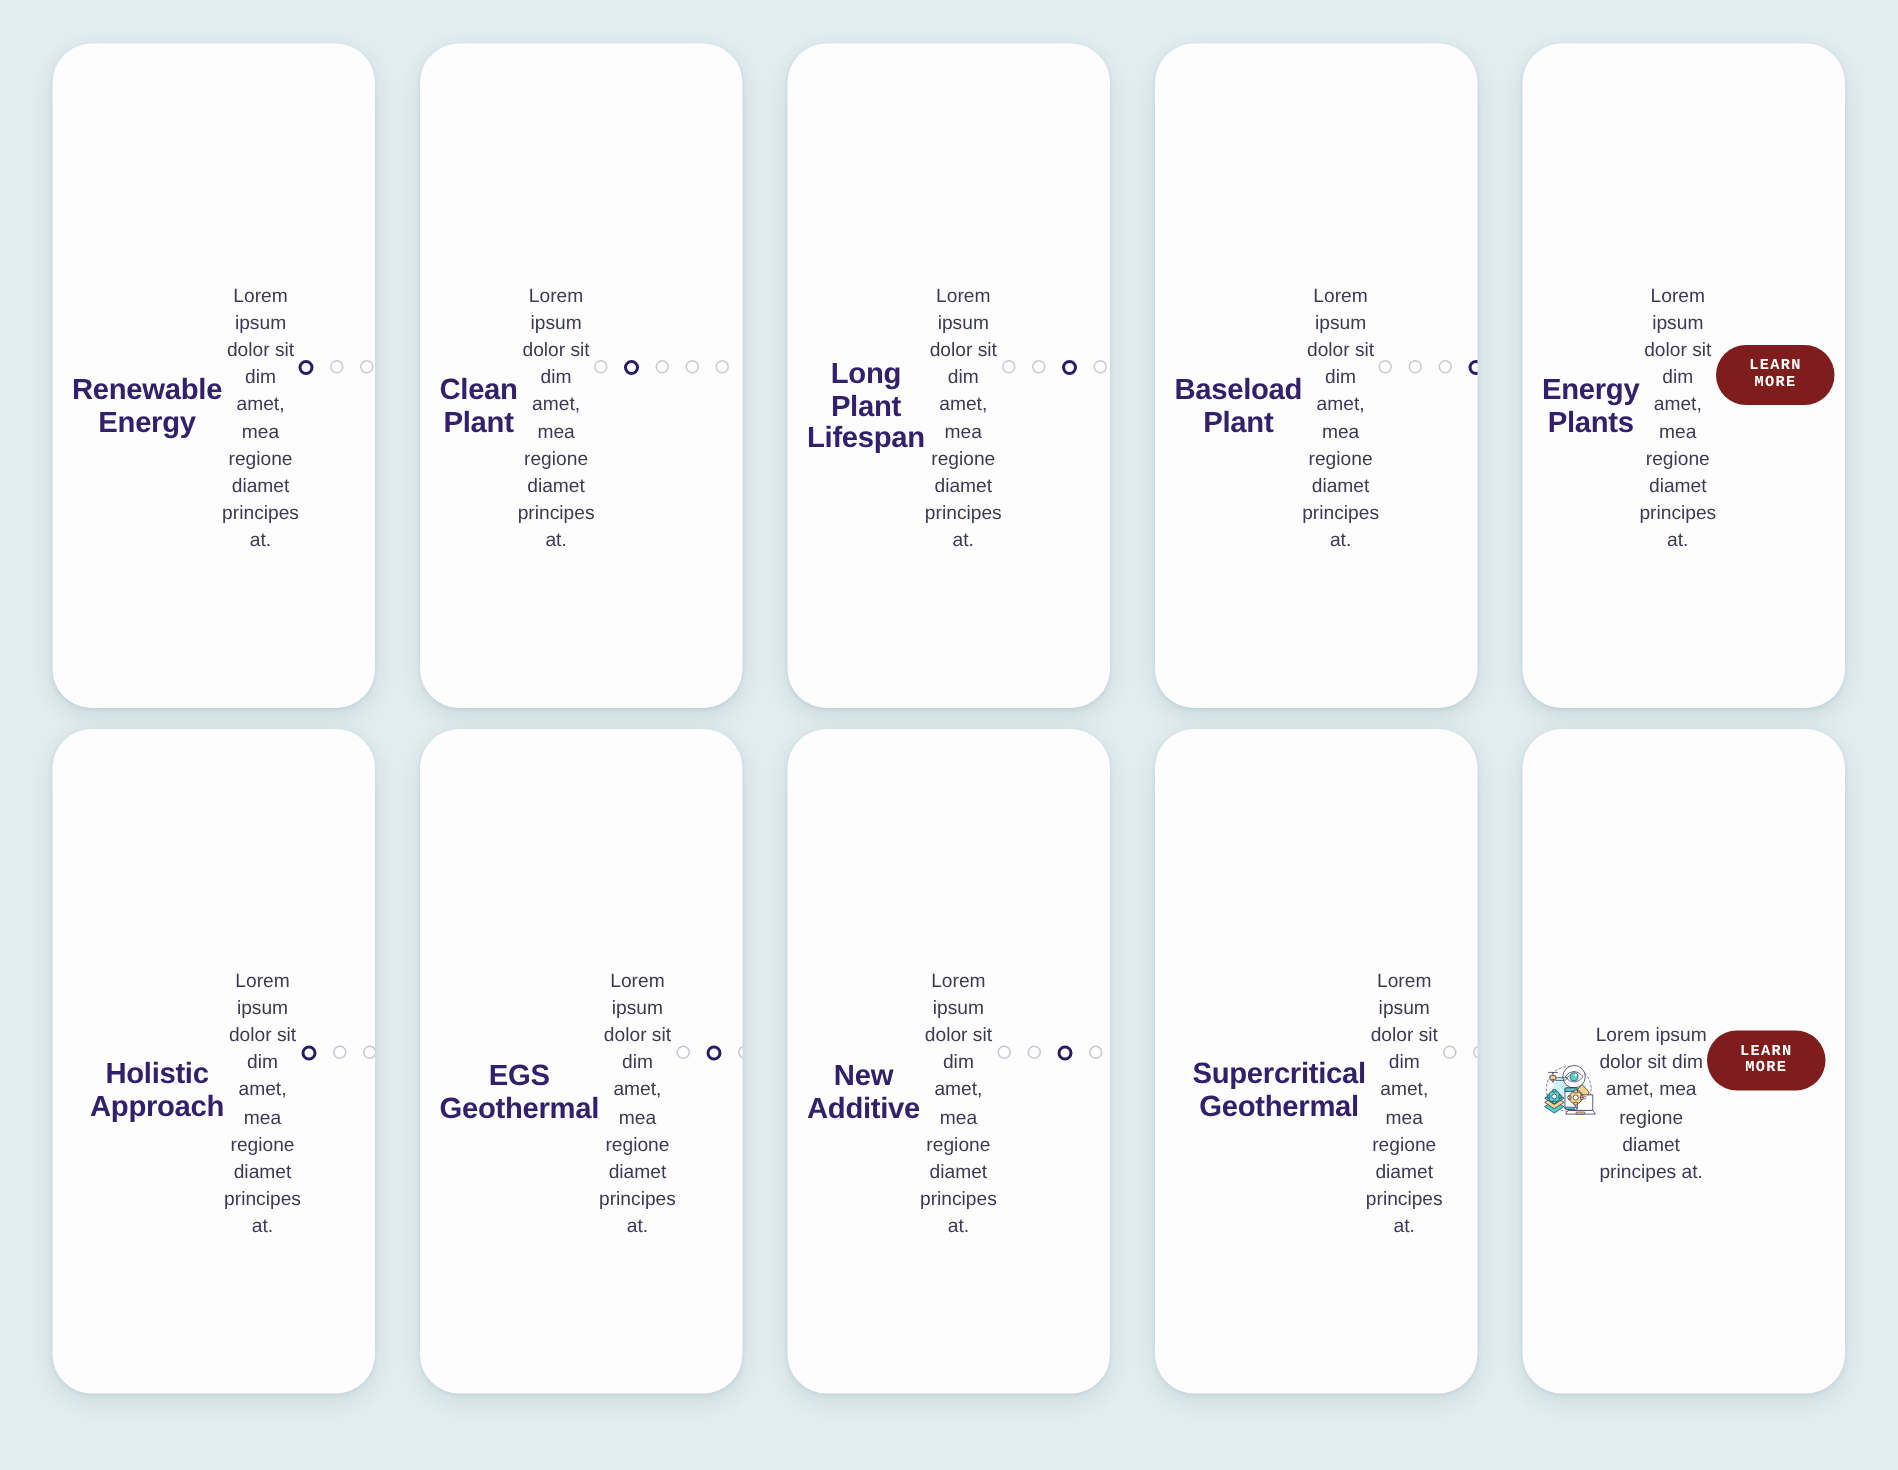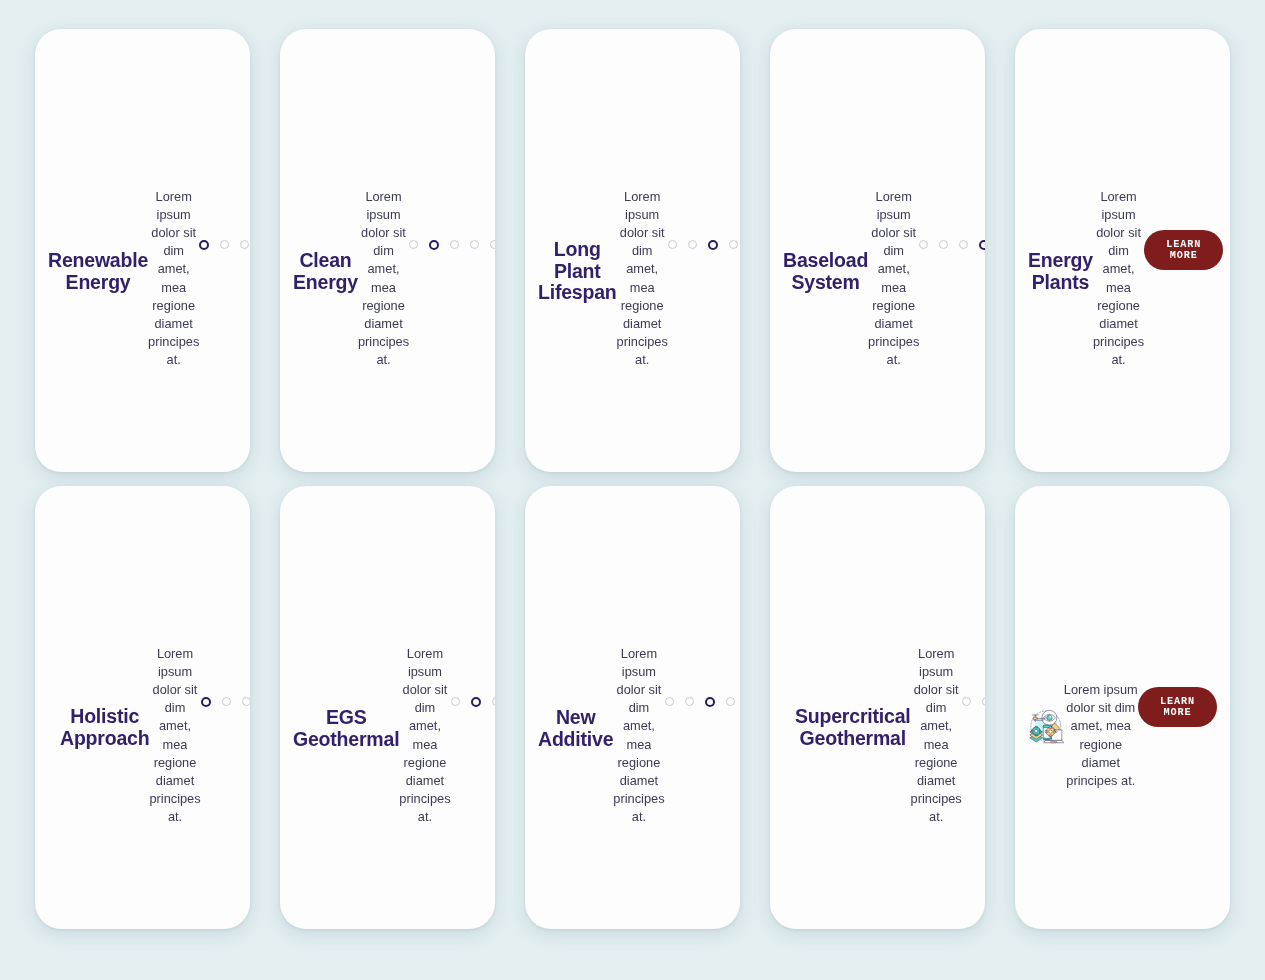--- a/index.html
+++ b/index.html
@@ -185,21 +185,21 @@
       <path d="M186 52 h-36" fill="none" stroke="#2d2a56" stroke-width="2.4" stroke-linecap="round"></path>
       <path d="M86 88 q16 -14 30 -8 q8 3 22 3 h28 q12 0 12 12 q0 12 -13 15 q-26 6 -46 2 q-16 -3 -24 -10 q-10 -8 -9 -14 z" fill="#ffffff" stroke="#2d2a56" stroke-width="2.6" stroke-linejoin="round"></path>
       <path d="M126 86 q-6 -4 -12 -2" fill="none" stroke="#2d2a56" stroke-width="2.2" stroke-linecap="round"></path>
       <path d="M64 190 a44 44 0 0 1 88 0" fill="#ffffff" stroke="#2d2a56" stroke-width="2.8"></path>
       <path d="M82 190 a26 26 0 0 1 52 0" fill="#ffffff" stroke="#2d2a56" stroke-width="2.6"></path>
       <path d="M126 124 a44 44 0 0 1 26 40 l-18 0 a26 26 0 0 0 -14 -24 z" fill="#fbd283" stroke="#2d2a56" stroke-width="2.4" stroke-linejoin="round"></path>
       <path d="M152 164 a44 44 0 0 1 0 26 h-18 a26 26 0 0 0 0 -26 z" fill="#4ed5c8" stroke="#2d2a56" stroke-width="2.4" stroke-linejoin="round"></path>
       <path d="M82 196 q-8 -32 20 -42 q18 16 6 42 z" fill="#4ed5c8" stroke="#2d2a56" stroke-width="2.6" stroke-linejoin="round"></path>
       <path d="M96 196 q2 -22 6 -42" fill="none" stroke="#2d2a56" stroke-width="2.2"></path>
     </svg>
-    <div class="card-title">Clean Energy</div>
+    <div class="card-title">Clean Plant</div>
     <div class="card-body">Lorem ipsum dolor sit dim amet, mea regione diamet principes at.</div>
     <div class="spacer"></div>
     <div class="dots">
       <span class="dot"></span>
       <span class="dot active"></span>
       <span class="dot"></span>
       <span class="dot"></span>
       <span class="dot"></span>
     </div>
   </div>
@@ -276,21 +276,21 @@
       <path d="M116 127 a5 5 0 0 1 5 -5 h68 a5 5 0 0 1 5 5 v14 h-78 z" fill="#4ed5c8" stroke="#2d2a56" stroke-width="2.8"></path>
       <g fill="#ffffff" stroke="#2d2a56" stroke-width="2.4">
         <rect x="126" y="110" width="8" height="18" rx="4"></rect>
         <rect x="146" y="110" width="8" height="18" rx="4"></rect>
         <rect x="166" y="110" width="8" height="18" rx="4"></rect>
         <rect x="184" y="110" width="8" height="18" rx="4"></rect>
       </g>
       <path d="M155 144 l20 12 v24 l-20 12 -20 -12 v-24 z" fill="#fbd283" stroke="#2d2a56" stroke-width="2.6" stroke-linejoin="round"></path>
       <path d="M159 152 l-11 16 h8 l-5 15 12 -19 h-8 z" fill="#ffffff" stroke="#2d2a56" stroke-width="2.2" stroke-linejoin="round"></path>
     </svg>
-    <div class="card-title">Baseload System</div>
+    <div class="card-title">Baseload Plant</div>
     <div class="card-body">Lorem ipsum dolor sit dim amet, mea regione diamet principes at.</div>
     <div class="spacer"></div>
     <div class="dots">
       <span class="dot"></span>
       <span class="dot"></span>
       <span class="dot"></span>
       <span class="dot active"></span>
       <span class="dot"></span>
     </div>
   </div>

